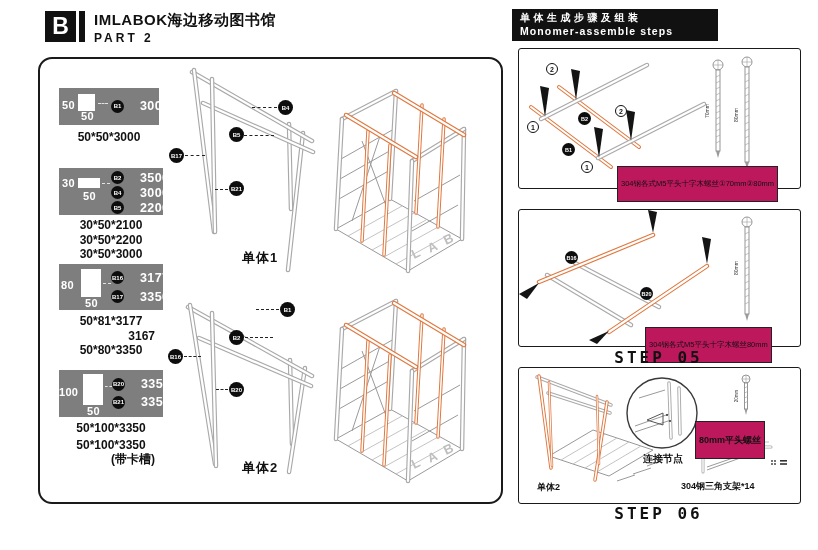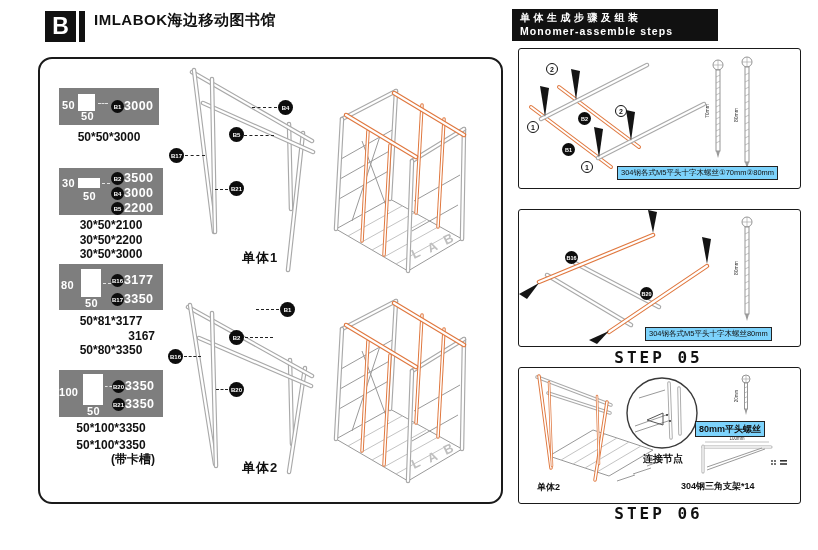--- a/index.html
+++ b/index.html
@@ -16,35 +16,35 @@
   
   .steps-header{left:512px;top:9px;width:206px;height:32px;background:#111;color:#fff;box-sizing:border-box;padding:2px 0 0 8px}
   .sh-cn{font-size:10px;font-weight:bold;letter-spacing:3.5px}
   .sh-en{font-size:10.5px;font-weight:bold;letter-spacing:1.1px}
   
   .main-panel{left:38px;top:57px;width:461px;height:443px;border:2px solid #1a1a1a;border-radius:14px}
   .mat{background:#7E7E7E;color:#fff}
   .mat-w,.mat-h{font-size:11px;font-weight:bold;letter-spacing:.3px}
   .mat-rect{background:#fff}
   .mat-dash{border-top:1.2px dashed #e3e3e3;height:0}
-  .mat-entry{display:flex;align-items:flex-end;gap:0}
+  .mat-entry{display:flex;align-items:center;gap:16px}
   .mlen{font-size:12.5px;font-weight:bold;letter-spacing:.4px}
   .pin{width:13px;height:13px;border-radius:50%;background:#0d0d0d;color:#fff;font-size:6px;font-weight:bold;
        display:inline-flex;align-items:center;justify-content:center;flex:0 0 13px}
   .mat-caps{font-size:12px;font-weight:bold;text-align:center;line-height:14.5px;color:#111}
   .right-align{text-align:right;padding-right:8px}
   .callout{width:15px;height:15px;border-radius:50%;background:#0d0d0d;color:#fff;font-size:6px;font-weight:bold;
            display:flex;align-items:center;justify-content:center}
   .callout.sm{width:13px;height:13px;font-size:5.5px}
   .dashln{border-top:1.3px dashed #222;height:0}
   .unit-label{font-size:13px;font-weight:bold;letter-spacing:1px;text-align:center}
   
   .stepbox{border:1.6px solid #1a1a1a;border-radius:3px;background:#fff}
   .step-label{font-size:16px;font-weight:bold;letter-spacing:3px;text-align:center;font-family:"DejaVu Sans Mono",monospace}
-  .notebox{border:1.1px solid #222;background:#7dd3fc;font-size:7.5px;padding:1px 3px;white-space:nowrap;line-height:10px}
+  .notebox{border:1.1px solid #222;background:#be185d;font-size:7.5px;padding:12px 3px;white-space:nowrap;line-height:10px}
   .notebox.big{font-size:9px;font-weight:bold;line-height:12px}
   .mark{width:10px;height:10px;border:1px solid #111;border-radius:50%;font-size:7px;font-weight:bold;background:#fff;
         display:flex;align-items:center;justify-content:center}
   .small-cn{font-size:10px;font-weight:bold;text-align:center}
   .tiny-cn{font-size:9px;font-weight:bold}
   
   svg{overflow:visible}
   svg text{font-family:"Liberation Sans","DejaVu Sans",sans-serif}
   .bo{stroke:#a9a9a9;stroke-width:4.5;stroke-linecap:round;fill:none}
   .bi{stroke:#fff;stroke-width:2.2;stroke-linecap:round;fill:none}
@@ -63,20 +63,21 @@
 
 <div class="canvas">
 
   <div class="brand abs" style="left:45px;top:11px">
     <div class="logo">
       <span>B</span>
     </div>
     <div class="logo-bar"></div>
     <div class="brand-text">
       <div class="brand-title">IMLABOK海边移动图书馆</div>
+      <div class="brand-sub">PART 2</div>
     </div>
   </div>
 
   <div class="steps-header abs">
     <div class="sh-cn">单体生成步骤及组装</div>
     <div class="sh-en">Monomer-assemble steps</div>
   </div>
 
   <div class="main-panel abs">
 

